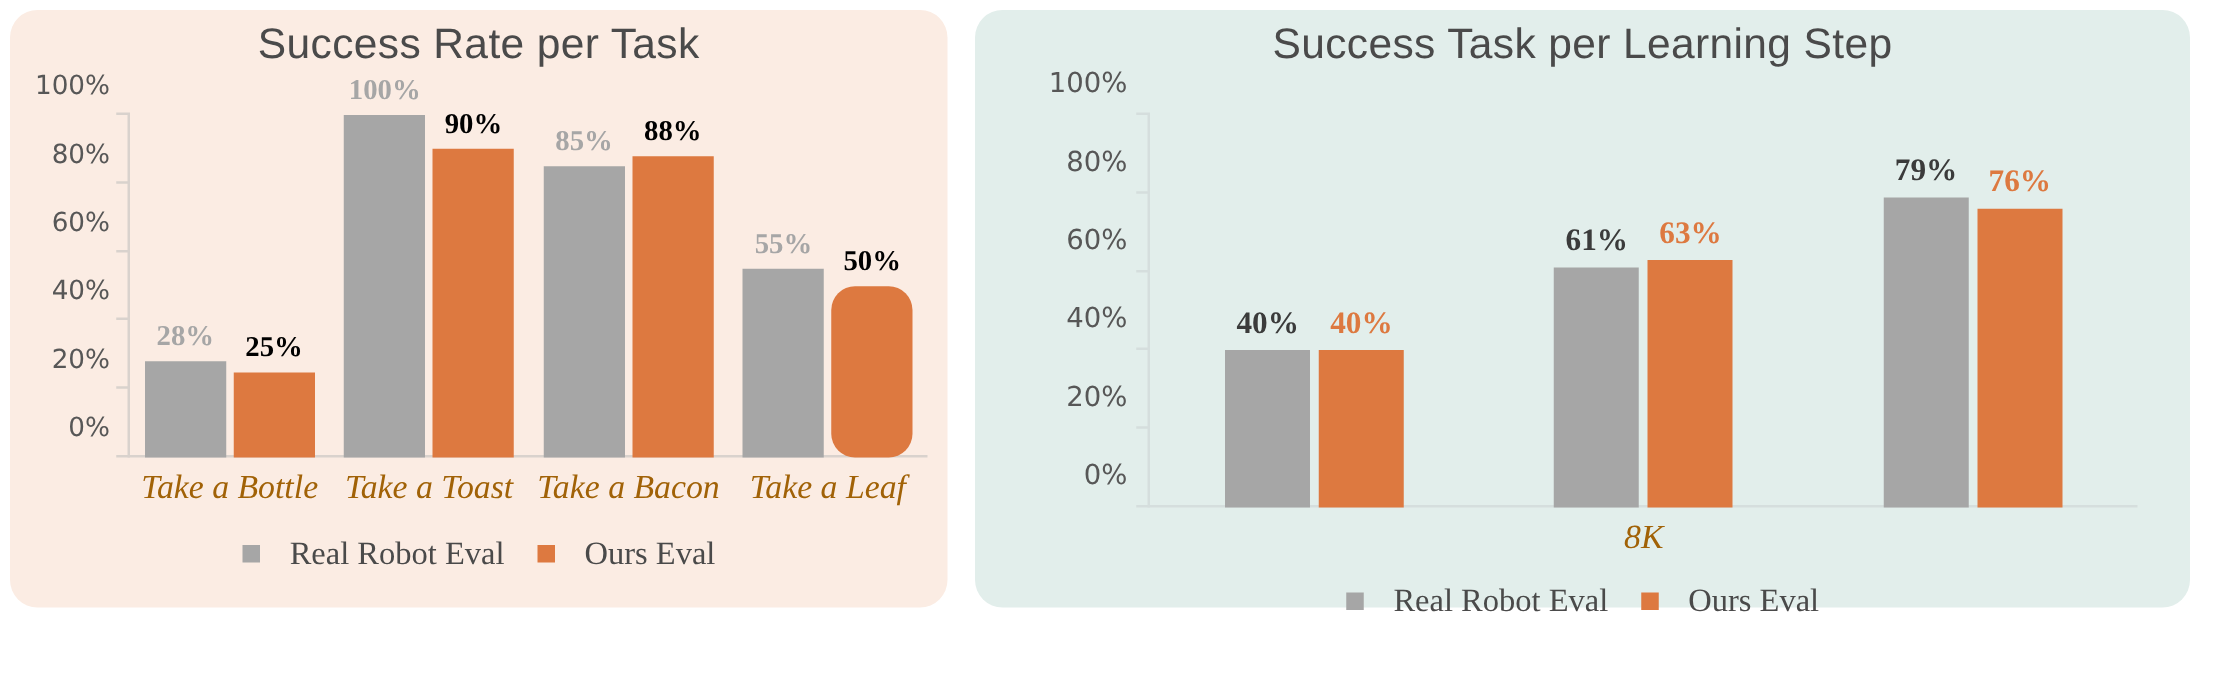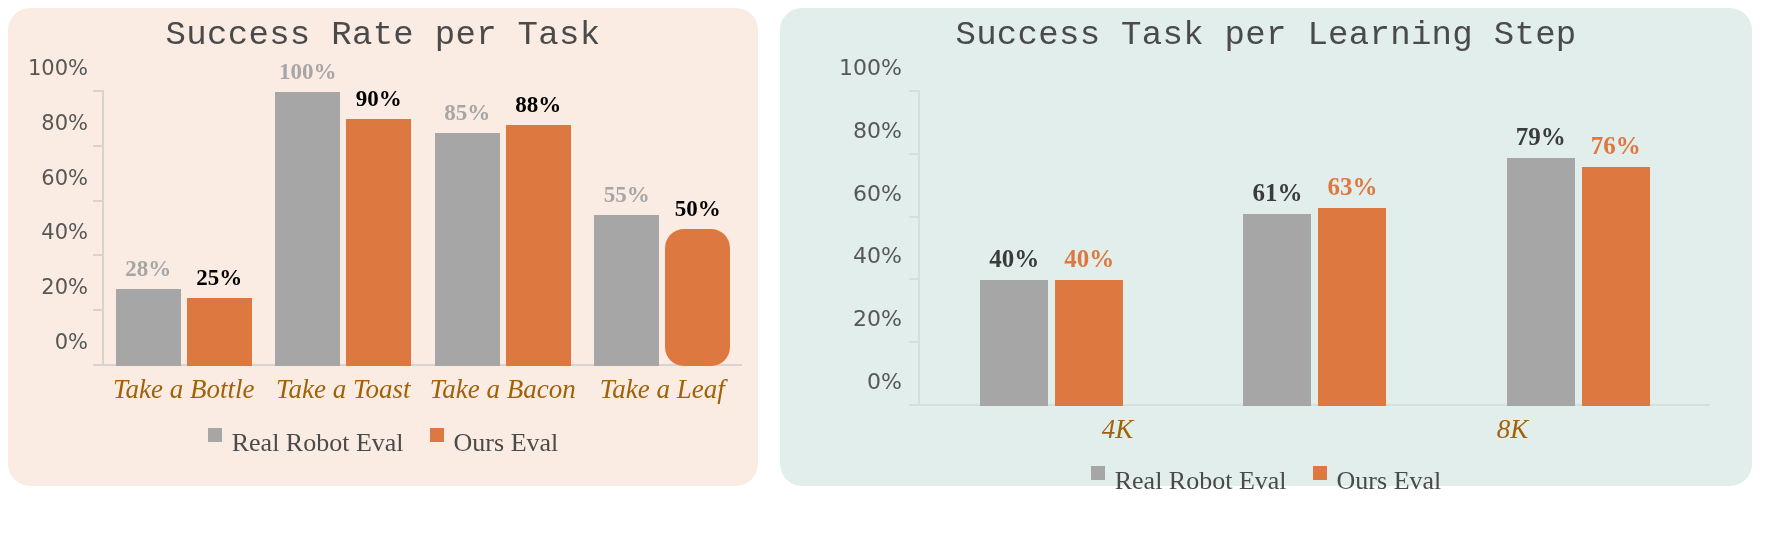--- a/index.html
+++ b/index.html
@@ -9,21 +9,21 @@
     overflow:hidden;
   }
   .page{position:relative;width:1774px;height:550px;display:flex;gap:22px;padding:8px 0 0 8px;box-sizing:border-box;}
 
   .panel{position:relative;border-radius:22px;box-sizing:border-box;}
   .panel.left{width:750px;height:478px;background:#fbece3;}
   .panel.right{width:972px;height:478px;background:#e2eeeb;}
 
   .chart-title{
     position:absolute;left:0;right:0;top:8px;text-align:center;
-    font-family:Liberation Mono, monospace;
+    font-family:Liberation Sans, sans-serif;
     font-size:34px;color:#4a4a4a;letter-spacing:.3px;
   }
 
   
   .plot{position:absolute;}
   .panel.left .plot{left:96px;top:84px;width:638px;height:274px;}
   .panel.right .plot{left:140px;top:84px;width:790px;height:314px;}
 
   .axis-line{position:absolute;left:0;right:0;bottom:0;height:2px;background:#d9d2cd;}
   .panel.right .axis-line{background:#d5dedd;}
@@ -70,21 +70,21 @@
   .panel.left .xlabels{left:96px;width:638px;top:366px;}
   .panel.right .xlabels{left:140px;width:790px;top:406px;}
   .xlab{flex:1;text-align:center;font-style:italic;color:#a16207;
         font-family:"Liberation Serif", serif;}
   .panel.left .xlab{font-size:27px;}
   .panel.right .xlab{font-size:27px;}
 
   .legend{position:absolute;left:0;right:0;display:flex;justify-content:center;align-items:center;gap:26px;}
   .panel.left .legend{top:420px;}
   .panel.right .legend{top:458px;}
-  .legend-item{display:flex;align-items:flex-start;gap:10px;}
+  .legend-item{display:flex;align-items:center;gap:24px;}
   .swatch{width:14px;height:14px;display:inline-block;}
   .swatch.s0{background:#a6a6a6;}
   .swatch.s1{background:#dd7940;}
   .legend-text{font-family:"Liberation Serif", serif;font-size:26px;color:#4a4a4a;white-space:nowrap;}
 </style>
 </head>
 <body>
 
 <div class="page">
 
@@ -205,21 +205,20 @@
               <span class="dlabel">79%</span>
             </div>
             <div class="bar s1" style="height: 76%;">
               <span class="dlabel">76%</span>
             </div>
           </div>
         </div>
     </div>
 
     <div class="xlabels" id="xlabels-right">
-        <div class="xlab">4K</div>
         <div class="xlab">8K</div>
       </div>
 
     <div class="legend">
       <div class="legend-item">
         <span class="swatch s0"></span>
         <span class="legend-text">Real Robot Eval</span>
       </div>
       <div class="legend-item">
         <span class="swatch s1"></span>

